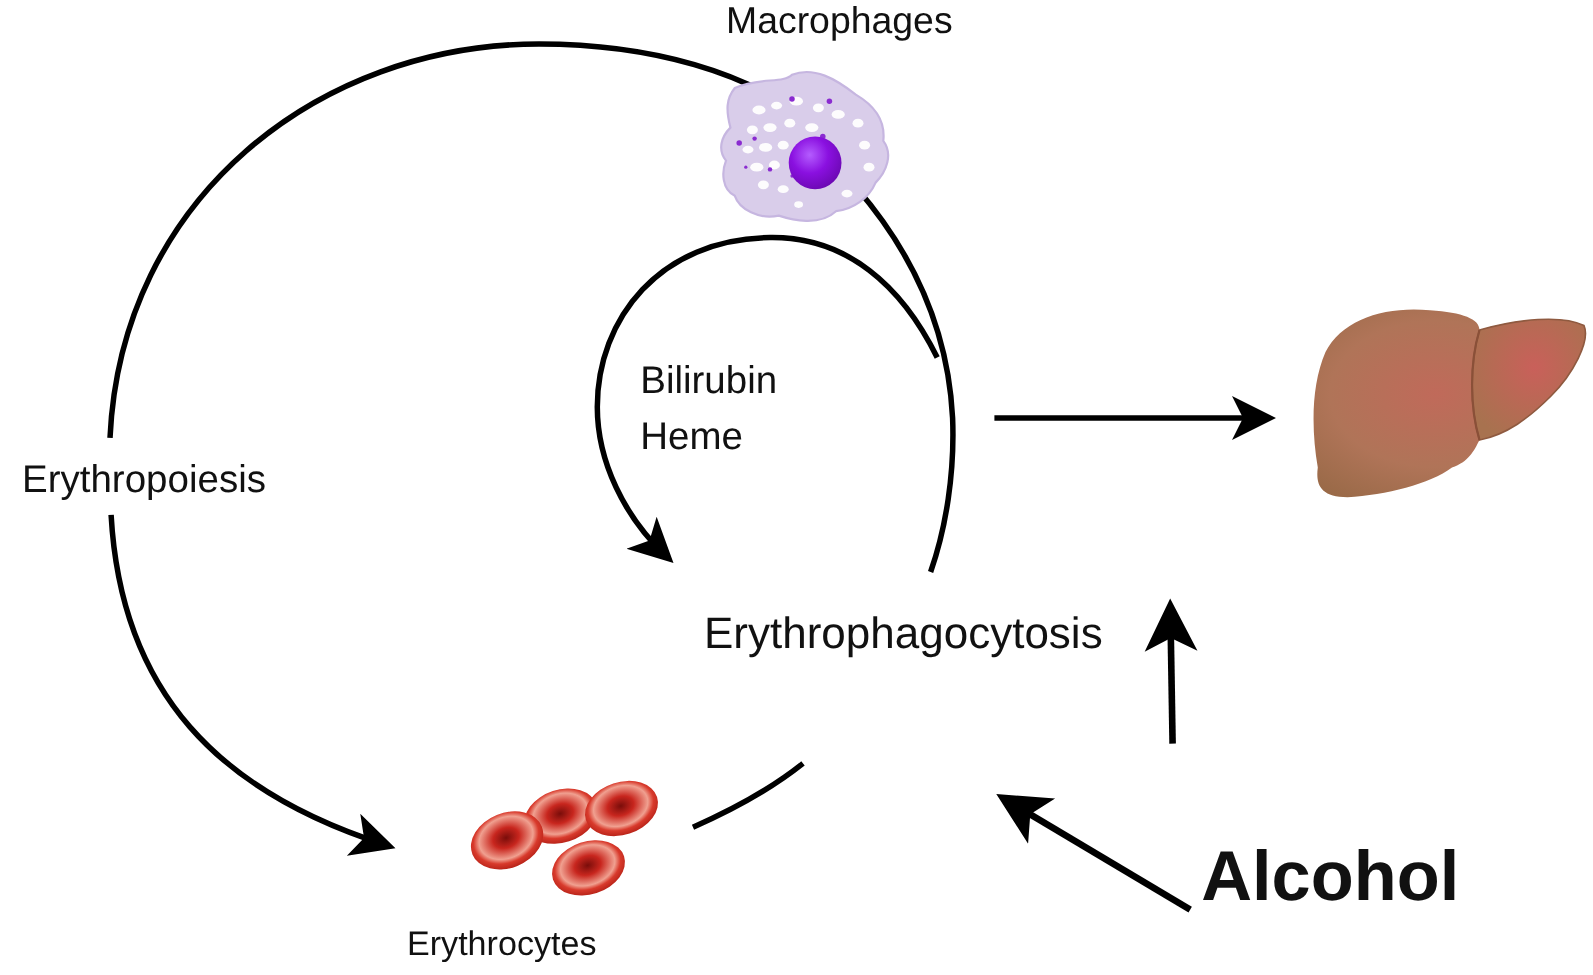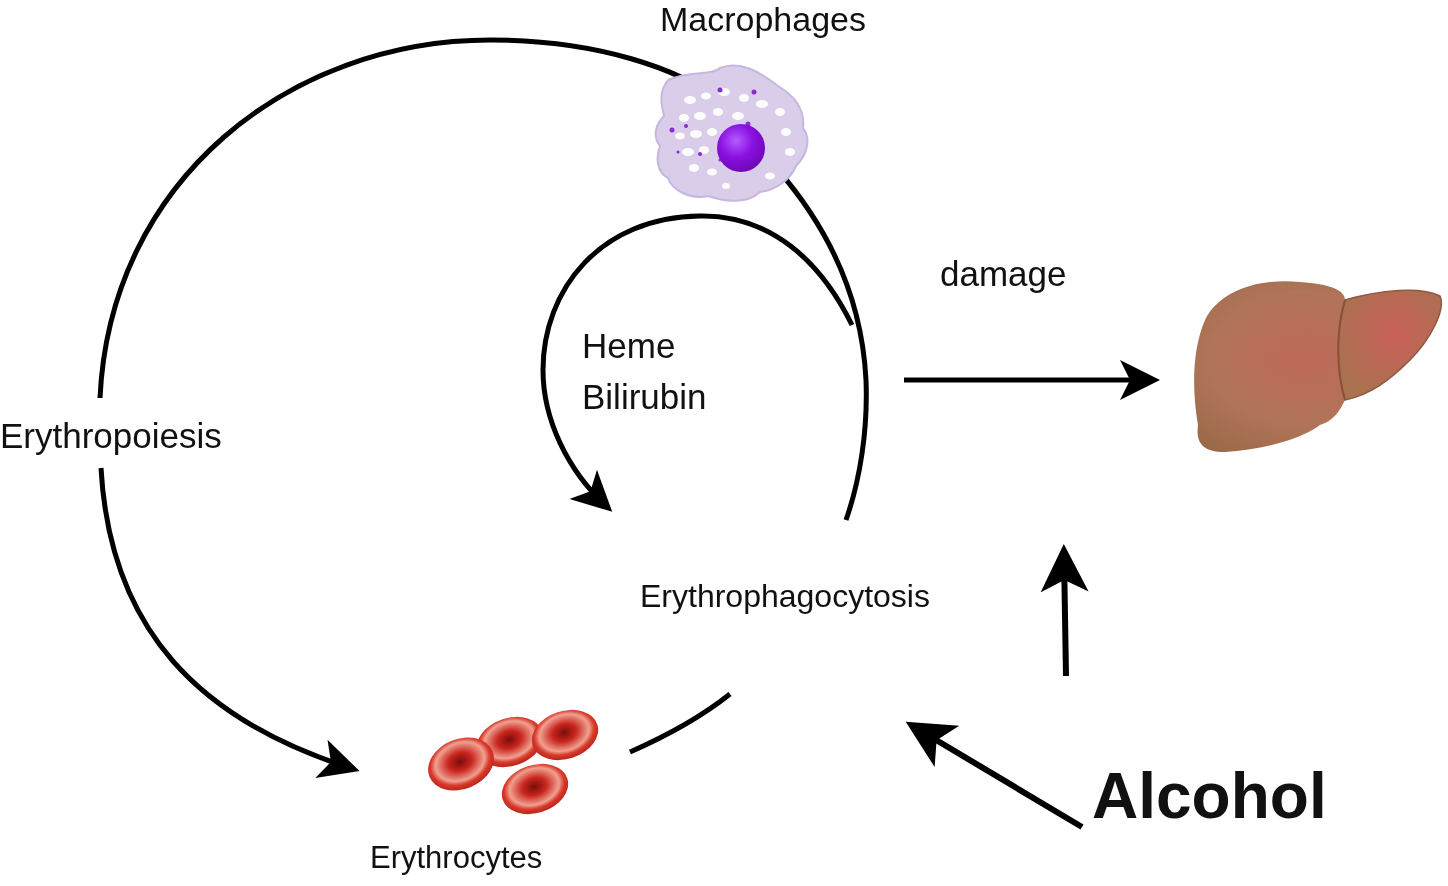--- a/index.html
+++ b/index.html
@@ -105,30 +105,29 @@
     <path d="M1345,300 C1380,290 1420,286 1440,296 C1446,310 1430,340 1410,360 C1390,380 1370,395 1345,400 C1336,370 1336,330 1345,300 Z" fill="url(#liverGrad2)" stroke="#8f5a40" stroke-width="1.5"></path>
     <path d="M1345,300 C1336,330 1336,370 1345,400" fill="none" stroke="#8a5038" stroke-width="2"></path>
   </g>
 </svg>
 
 <div class="lbl c" style="left:660px; top:2px; width:292px; font-size:34px;">Macrophages</div>
 
 <div class="lbl c" style="left:160px; top:272px; width:210px; font-size:35px; line-height:51px;">
 </div>
 
-<div class="lbl" style="left:0; top:418px; font-size:35px;">Erythropoiesis</div>
+<div class="lbl" style="left:20px; top:418px; font-size:35px;">Erythropoiesis</div>
 
 <div class="lbl c" style="left:582px; top:320px; width:190px; font-size:35px; line-height:51px;">
+  <span class="line">Bilirubin</span>
   <span class="line">Heme</span>
-  <span class="line">Bilirubin</span>
 </div>
 
 <div class="lbl c" style="left:940px; top:248px; width:200px; font-size:35px; line-height:51px;">
-  <span class="line">damage</span>
 </div>
 
-<div class="lbl c" style="left:640px; top:571px; width:418px; font-size:32px; line-height:51px;">
+<div class="lbl c" style="left:640px; top:551px; width:418px; font-size:40px; line-height:51px;">
   <span class="line">Erythrophagocytosis</span>
 </div>
 
 <div class="lbl c" style="left:370px; top:842px; width:270px; font-size:31px;">Erythrocytes</div>
 
 <div class="lbl" style="left:1092px; top:764px; font-size:64px;font-weight:bold;">Alcohol</div>
 
 </body></html>

